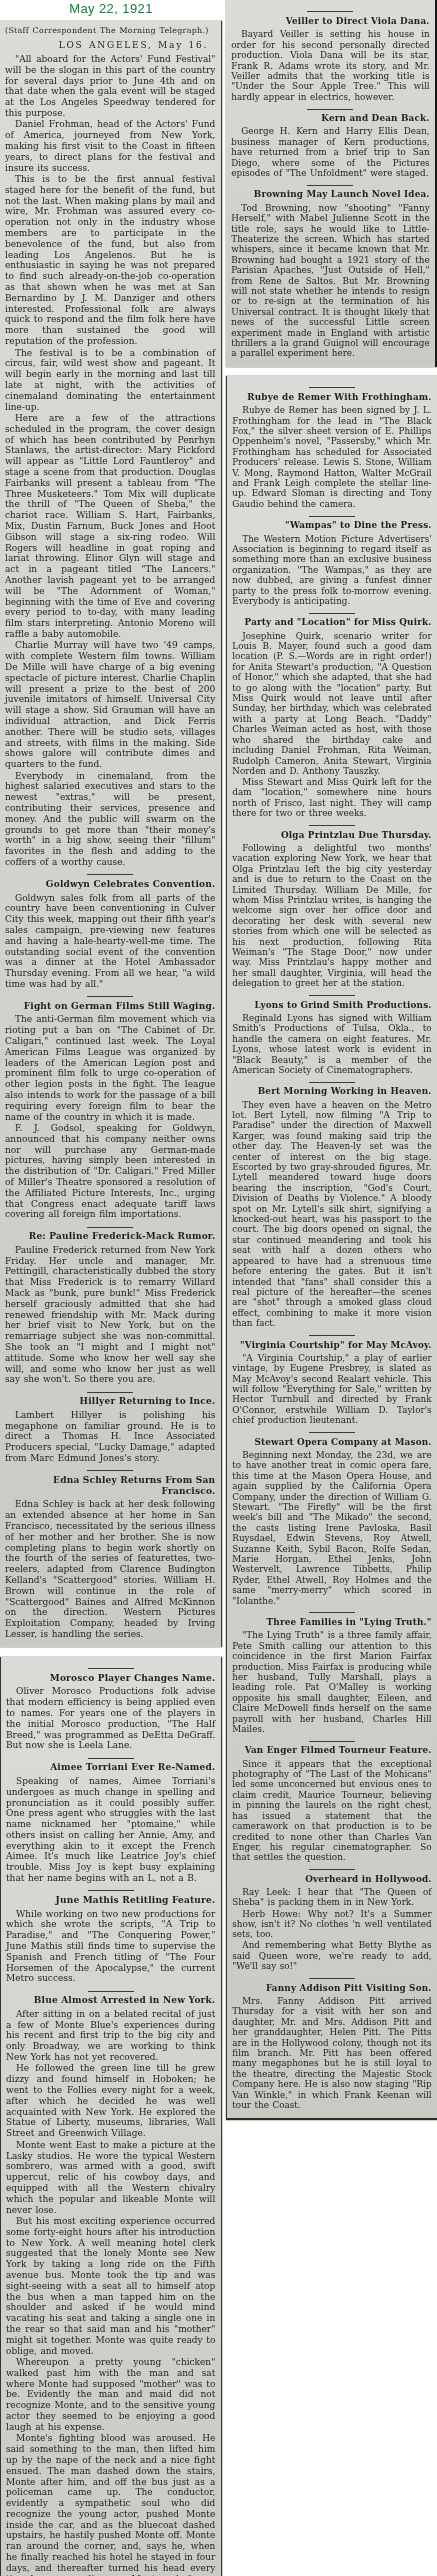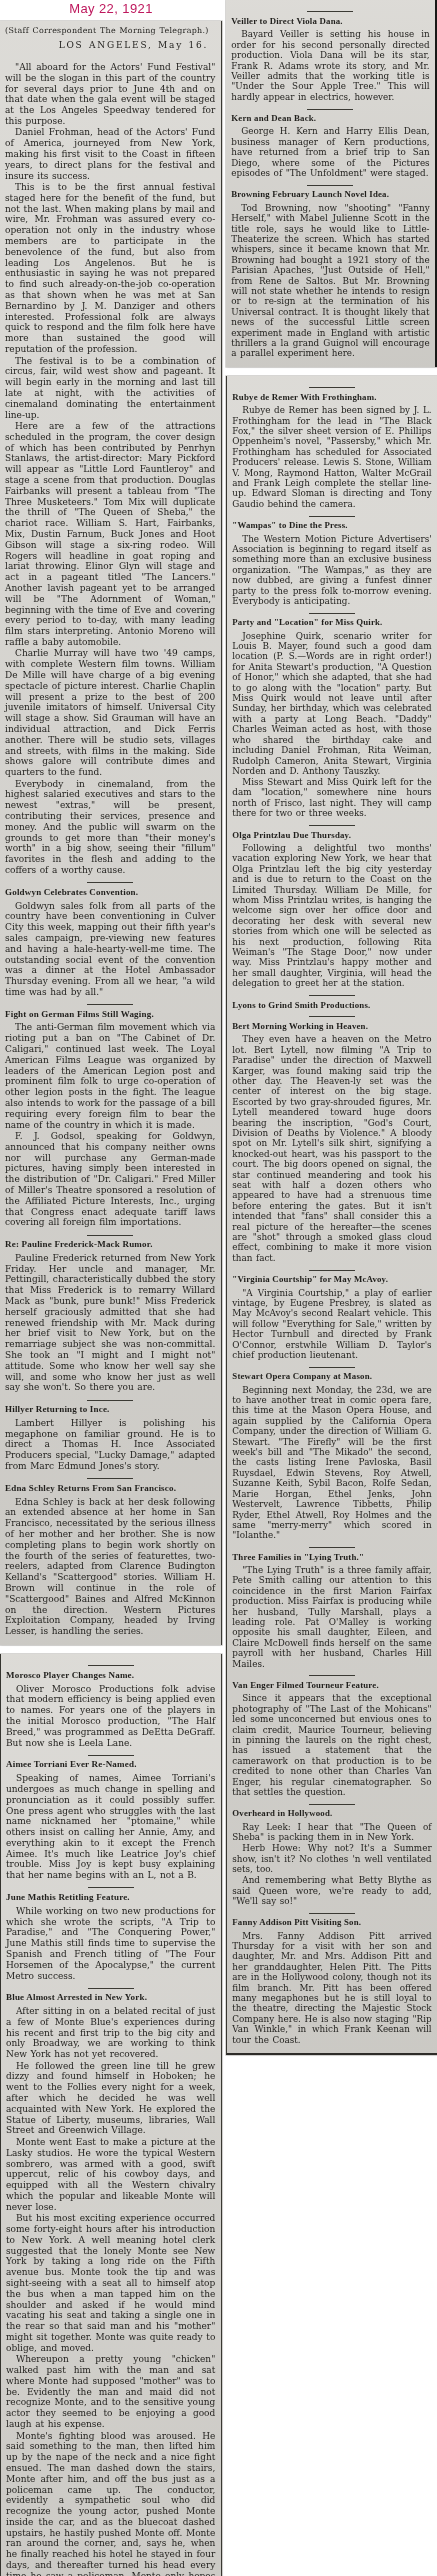--- a/index.html
+++ b/index.html
@@ -13,60 +13,59 @@
   .page{width:438px;min-height:2576px;position:relative;}
   .columns{display:flex;align-items:flex-start;}
   .column{box-sizing:border-box;position:relative;}
   .column.left{width:222px;margin-right:4.3px;font-size:9px;line-height:10.8px;}
   .column.right{width:211px;font-size:8.8px;line-height:10.4px;}
   .date-heading{
     font-family:"Liberation Sans", sans-serif;
     font-size:13px;letter-spacing:0.4px;
     text-align:center;
     padding:3.6px 0 6.4px 0;
-    color:#be185d;
+    color:#15803d;
     background:var(--page,#ffffff);
   }
   .clip-block{
     background:var(--newsprint,#d6d4cf);
     background-image:linear-gradient(180deg, rgba(255,255,255,0.16), rgba(0,0,0,0.05));
     padding:5px 5.7px 7.1px 5px;
     box-shadow:0 0 0 0.7px rgba(110,108,100,0.38), 0.7px 1.4px 2.1px rgba(0,0,0,0.12);
   }
   .clip-block + .clip-block{margin-top:9.3px;}
   .left .clip-block{border-right:1.4px solid #393832;}
   .left .clip-block:last-child{border-left:1.4px solid #34332e;}
   .right .clip-block:first-child{border-right:2.1px solid #18181600; border-right-color:#191917;}
   .right .clip-block:last-child{border-left:1.4px solid #393832;border-bottom:2.1px solid #2d2c28;}
   p{margin:0 0 0.7px 0;text-indent:10px;text-align:justify;word-spacing:0.7px;}
   h3{
     margin:1.4px 0 2.9px 0;
     font-size:1em;
     font-weight:bold;
-    text-align:left;
+    text-align:right;
     letter-spacing:0.2px;
-    font-family:Liberation Serif, serif;
   }
   .rule{
     width:46px;height:0;
     border-top:1.4px solid #3b3a34;
     margin:6.4px auto 3.6px auto;
   }
   .byline{
     text-align:left;
     font-size:0.88em;
     letter-spacing:0.3px;
     margin:0.7px 0 2.9px 0;
     text-indent:0;
   }
   .dateline{
     text-align:right;
     letter-spacing:1.8px;
     padding-right:7.1px;
-    margin-bottom:11px;
+    margin-bottom:3px;
     text-indent:0;
   }
   article{display:block;}
 </style>
 </head>
 <body>
 
 <div class="page">
   <div class="columns">
 
@@ -151,21 +150,21 @@
               <h3>Veiller to Direct Viola Dana.</h3>
               <p>Bayard Veiller is setting his house in order for his second personally directed production. Viola Dana will be its star, Frank R. Adams wrote its story, and Mr. Veiller admits that the working title is "Under the Sour Apple Tree." This will hardly appear in electrics, however.</p>
             </article>
             <article>
               <div class="rule"></div>
               <h3>Kern and Dean Back.</h3>
               <p>George H. Kern and Harry Ellis Dean, business manager of Kern productions, have returned from a brief trip to San Diego, where some of the Pictures episodes of "The Unfoldment" were staged.</p>
             </article>
             <article>
               <div class="rule"></div>
-              <h3>Browning February Launch Novel Idea.</h3>
+              <h3>Browning May Launch Novel Idea.</h3>
               <p>Tod Browning, now "shooting" "Fanny Herself," with Mabel Julienne Scott in the title role, says he would like to Little-Theaterize the screen. Which has started whispers, since it became known that Mr. Browning had bought a 1921 story of the Parisian Apaches, "Just Outside of Hell," from Rene de Saltos. But Mr. Browning will not state whether he intends to resign or to re-sign at the termination of his Universal contract. It is thought likely that news of the successful Little screen experiment made in England with artistic thrillers a la grand Guignol will encourage a parallel experiment here.</p>
             </article>
           </section>
           <section class="clip-block">
             <article>
               <div class="rule"></div>
               <h3>Rubye de Remer With Frothingham.</h3>
               <p>Rubye de Remer has been signed by J. L. Frothingham for the lead in "The Black Fox," the silver sheet version of E. Phillips Oppenheim's novel, "Passersby," which Mr. Frothingham has scheduled for Associated Producers' release. Lewis S. Stone, William V. Mong, Raymond Hatton, Walter McGrail and Frank Leigh complete the stellar line-up. Edward Sloman is directing and Tony Gaudio behind the camera.</p>
             </article>
             <article>
@@ -180,20 +179,21 @@
               <p>Miss Stewart and Miss Quirk left for the dam "location," somewhere nine hours north of Frisco, last night. They will camp there for two or three weeks.</p>
             </article>
             <article>
               <div class="rule"></div>
               <h3>Olga Printzlau Due Thursday.</h3>
               <p>Following a delightful two months' vacation exploring New York, we hear that Olga Printzlau left the big city yesterday and is due to return to the Coast on the Limited Thursday. William De Mille, for whom Miss Printzlau writes, is hanging the welcome sign over her office door and decorating her desk with several new stories from which one will be selected as his next production, following Rita Weiman's "The Stage Door," now under way. Miss Printzlau's happy mother and her small daughter, Virginia, will head the delegation to greet her at the station.</p>
             </article>
             <article>
               <div class="rule"></div>
               <h3>Lyons to Grind Smith Productions.</h3>
+              <p>Reginald Lyons has signed with William Smith's Productions of Tulsa, Okla., to handle the camera on eight features. Mr. Lyons, whose latest work is evident in "Black Beauty," is a member of the American Society of Cinematographers.</p>
             </article>
             <article>
               <div class="rule"></div>
               <h3>Bert Morning Working in Heaven.</h3>
               <p>They even have a heaven on the Metro lot. Bert Lytell, now filming "A Trip to Paradise" under the direction of Maxwell Karger, was found making said trip the other day. The Heaven-ly set was the center of interest on the big stage. Escorted by two gray-shrouded figures, Mr. Lytell meandered toward huge doors bearing the inscription, "God's Court, Division of Deaths by Violence." A bloody spot on Mr. Lytell's silk shirt, signifying a knocked-out heart, was his passport to the court. The big doors opened on signal, the star continued meandering and took his seat with half a dozen others who appeared to have had a strenuous time before entering the gates. But it isn't intended that "fans" shall consider this a real picture of the hereafter—the scenes are "shot" through a smoked glass cloud effect, combining to make it more vision than fact.</p>
             </article>
             <article>
               <div class="rule"></div>
               <h3>"Virginia Courtship" for May McAvoy.</h3>
               <p>"A Virginia Courtship," a play of earlier vintage, by Eugene Presbrey, is slated as May McAvoy's second Realart vehicle. This will follow "Everything for Sale," written by Hector Turnbull and directed by Frank O'Connor, erstwhile William D. Taylor's chief production lieutenant.</p>

